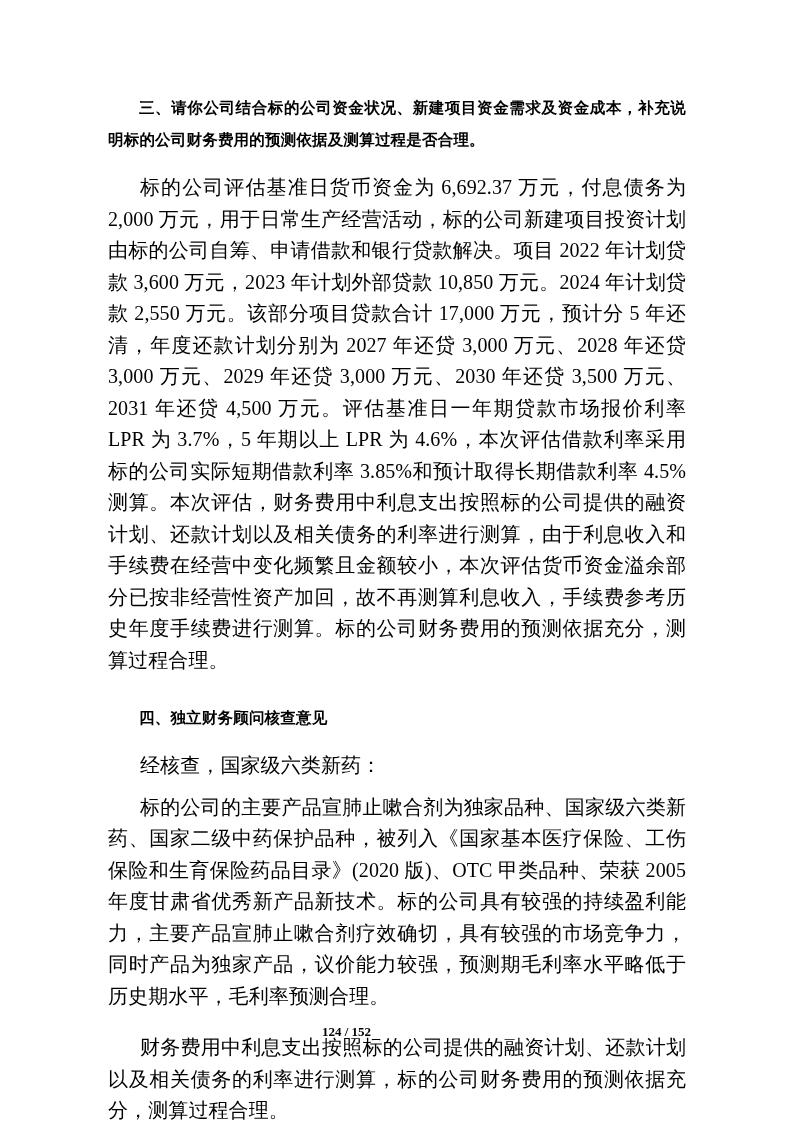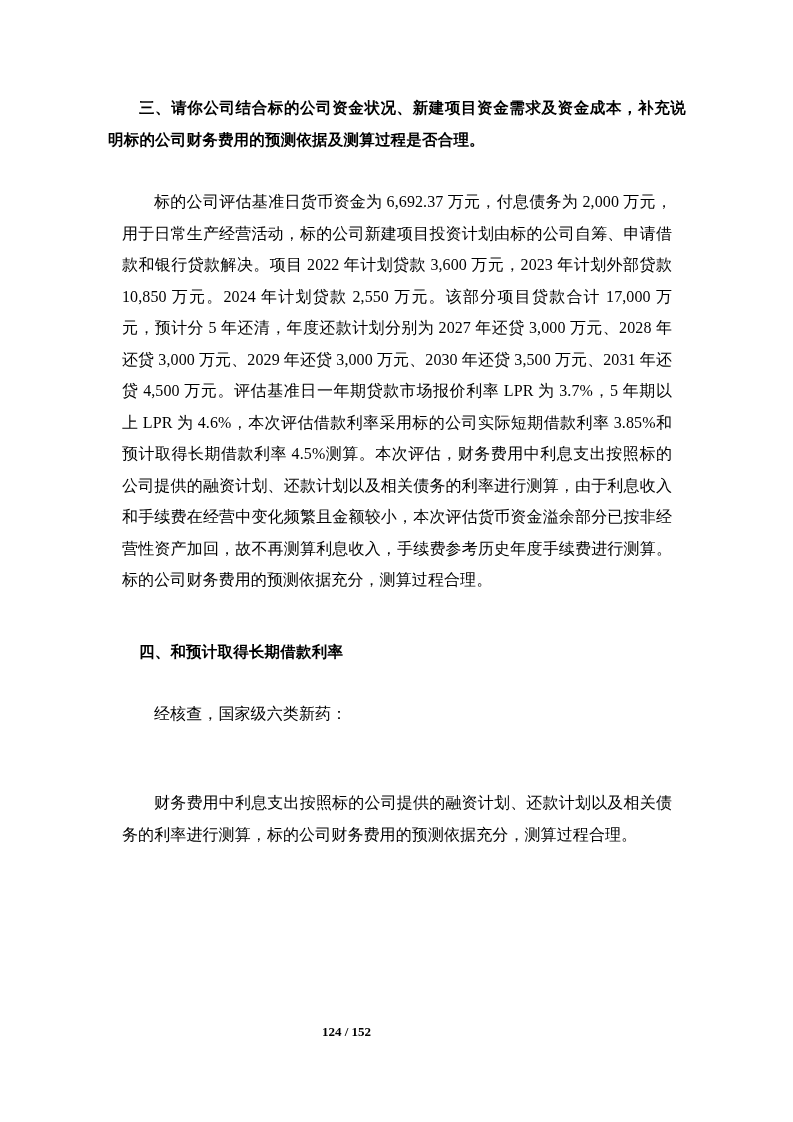--- a/index.html
+++ b/index.html
@@ -34,26 +34,26 @@
     text-align: justify;
     text-justify: inter-ideograph;
     margin: 0 0 6px 0;
     letter-spacing: 0.2px;
   }
   .heading.indent {
     text-indent: 31px;
   }
   .para {
     font-family: "Liberation Serif", "DejaVu Serif", serif;
-    font-size: 16px;
+    font-size: 20px;
     line-height: 31.5px;
     color: #000000;
     text-align: justify;
     text-justify: inter-ideograph;
-    margin: 14px;
+    margin: 0;
     text-indent: 32px;
     letter-spacing: 0.1px;
   }
   .gap-lg { height: 26px; }
   .gap-sm { height: 10px; }
   .footer {
     position: absolute;
     left: 0;
     right: 0;
     bottom: 82px;
@@ -75,28 +75,29 @@
   <div class="content">
 
     <div class="heading indent">三、请你公司结合标的公司资金状况、新建项目资金需求及资金成本，补充说明标的公司财务费用的预测依据及测算过程是否合理。</div>
 
     <div class="gap-sm"></div>
 
     <p class="para">标的公司评估基准日货币资金为 6,692.37 万元，付息债务为 2,000 万元，用于日常生产经营活动，标的公司新建项目投资计划由标的公司自筹、申请借款和银行贷款解决。项目 2022 年计划贷款 3,600 万元，2023 年计划外部贷款 10,850 万元。2024 年计划贷款 2,550 万元。该部分项目贷款合计 17,000 万元，预计分 5 年还清，年度还款计划分别为 2027 年还贷 3,000 万元、2028 年还贷 3,000 万元、2029 年还贷 3,000 万元、2030 年还贷 3,500 万元、2031 年还贷 4,500 万元。评估基准日一年期贷款市场报价利率 LPR 为 3.7%，5 年期以上 LPR 为 4.6%，本次评估借款利率采用标的公司实际短期借款利率 3.85%和预计取得长期借款利率 4.5%测算。本次评估，财务费用中利息支出按照标的公司提供的融资计划、还款计划以及相关债务的利率进行测算，由于利息收入和手续费在经营中变化频繁且金额较小，本次评估货币资金溢余部分已按非经营性资产加回，故不再测算利息收入，手续费参考历史年度手续费进行测算。标的公司财务费用的预测依据充分，测算过程合理。</p>
 
     <div class="gap-lg"></div>
 
-    <div class="heading indent">四、和预计取得长期借款利率</div>
+    <div class="heading indent">四、独立财务顾问核查意见</div>
 
     <div class="gap-sm"></div>
 
     <p class="para">经核查，国家级六类新药：</p>
 
     <div class="gap-sm"></div>
 
+    <p class="para">标的公司的主要产品宣肺止嗽合剂为独家品种、国家级六类新药、国家二级中药保护品种，被列入《国家基本医疗保险、工伤保险和生育保险药品目录》(2020 版)、OTC 甲类品种、荣获 2005 年度甘肃省优秀新产品新技术。标的公司具有较强的持续盈利能力，主要产品宣肺止嗽合剂疗效确切，具有较强的市场竞争力，同时产品为独家产品，议价能力较强，预测期毛利率水平略低于历史期水平，毛利率预测合理。</p>
 
     <div class="gap-sm"></div>
 
 
     <div class="gap-sm"></div>
 
     <p class="para">财务费用中利息支出按照标的公司提供的融资计划、还款计划以及相关债务的利率进行测算，标的公司财务费用的预测依据充分，测算过程合理。</p>
 
   </div>
 

